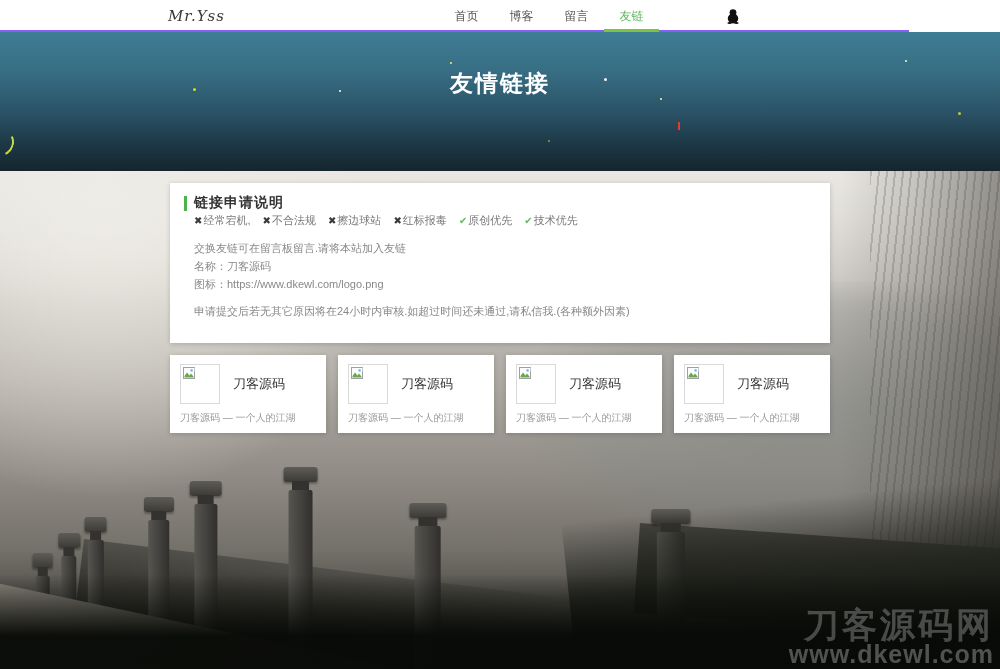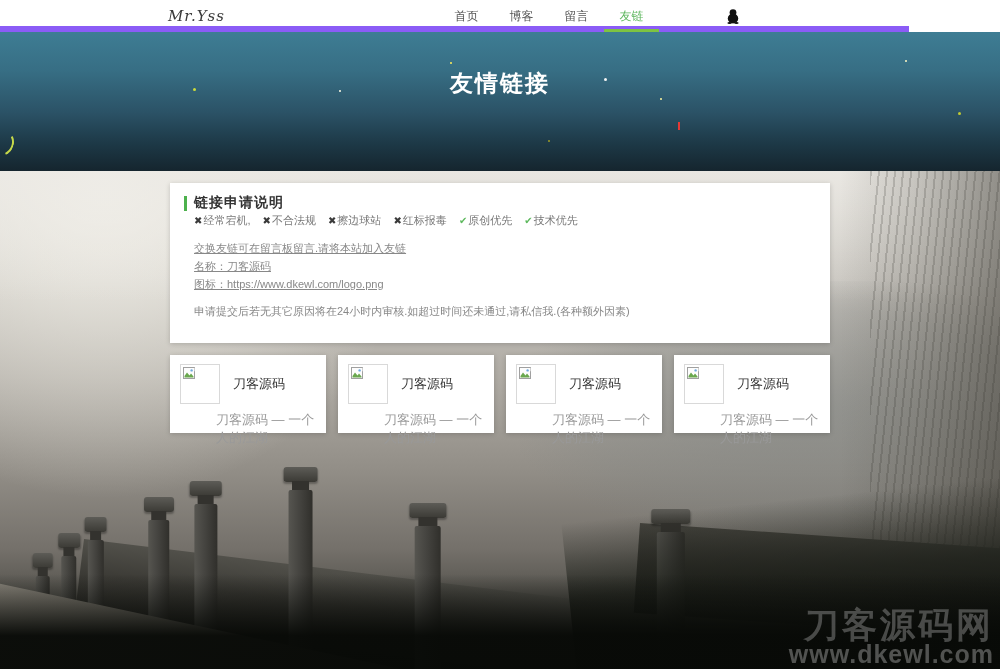--- a/index.html
+++ b/index.html
@@ -1,21 +1,21 @@
 <!DOCTYPE html>
 <html><head>
 <meta charset="utf-8">
 <style>
   * { margin:0; padding:0; box-sizing:border-box; }
   html,body { width:1000px; height:669px; overflow:hidden; background:#fff;
     font-family:"Liberation Sans","DejaVu Sans",sans-serif; position:relative; }
 
   
   .navbar { position:absolute; top:0; left:0; width:909px; height:32px; background:#fff;
-    z-index:30; border-bottom:6px solid #8b5cf6; }
+    z-index:30; border-bottom:2px solid #8b5cf6; }
   .nav-inner { margin:0 168px; height:32px; display:flex; align-items:stretch; }
   .logo { font-family:"DejaVu Serif","Liberation Serif",serif; font-style:italic;
     font-size:15px; color:#3a3a3a; letter-spacing:1px; align-self:center; margin-right:auto; cursor:pointer; }
   .nav-menu { display:flex; height:32px;justify-content:flex-end; }
   .nav-item { width:55px; text-align:center; line-height:32px; font-size:12px; color:#555; cursor:pointer; }
   .nav-item.active { color:#5fb75f; box-shadow:inset 0 -3px 0 #7ec342; }
   .qq-wrap { align-self:center; margin-left:66px; cursor:pointer; height:16px; }
 
   
   .hero { position:absolute; top:32px; left:0; width:1000px; height:139px; z-index:20;
@@ -79,30 +79,30 @@
   .content { position:absolute; left:170px; top:183px; width:660px; z-index:10; }
   .notice-card { background:#fff; box-shadow:0 1px 5px rgba(0,0,0,.18); padding:11px 14px 0 14px; height:160px; }
   .sec-title { display:flex; align-items:center; }
   .sec-bar { width:3px; height:15px; background:#4db14d; margin-right:7px; }
   .sec-text { font-size:14px; font-weight:bold; color:#333; letter-spacing:1px; }
   .tags { margin-top:1px; margin-left:10px; font-size:11px; color:#777; }
   .tag { margin-right:9px; white-space:nowrap; }
   .tag .mark-x { color:#3a3a3a; font-size:10px; margin-right:1px; }
   .tag .mark-ok { color:#5eb95e; font-size:10px; margin-right:1px; }
   .notice-body { margin-top:12px; margin-left:10px; font-size:11px; color:#888; line-height:1.62; }
-  .notice-field { white-space:nowrap;text-decoration:underline; }
+  .notice-field { white-space:nowrap; }
   .footnote { margin-top:11px; margin-left:10px; font-size:11px; color:#888; }
 
   .cards-row { display:flex; gap:12px; margin-top:12px; }
   .link-card { flex:1; background:#fff; box-shadow:0 1px 5px rgba(0,0,0,.18); height:78px; padding:9px 10px; cursor:pointer; }
   .lc-head { display:flex; align-items:center; }
   .img-box { width:40px; height:40px; border:1px solid #d9d9d9; background:#fff; position:relative; flex:none; }
   .img-box svg { position:absolute; left:2px; top:2px; }
   .lc-title { font-size:13px; color:#333; margin-left:13px; }
-  .lc-desc { font-size:13px; color:#999; margin-top:7px;margin-left:36px; }
+  .lc-desc { font-size:10px; color:#999; margin-top:7px; }
 
   
   .watermark { position:absolute; right:6px; bottom:2px; z-index:15; text-align:right; line-height:1.0;
     font-weight:bold; pointer-events:none; }
   .wm1 { font-size:35px; color:rgba(170,170,170,.40); letter-spacing:3px; }
   .wm2 { font-size:25px; color:rgba(170,170,170,.45); letter-spacing:1px; }
 </style>
 </head>
 <body>
 

